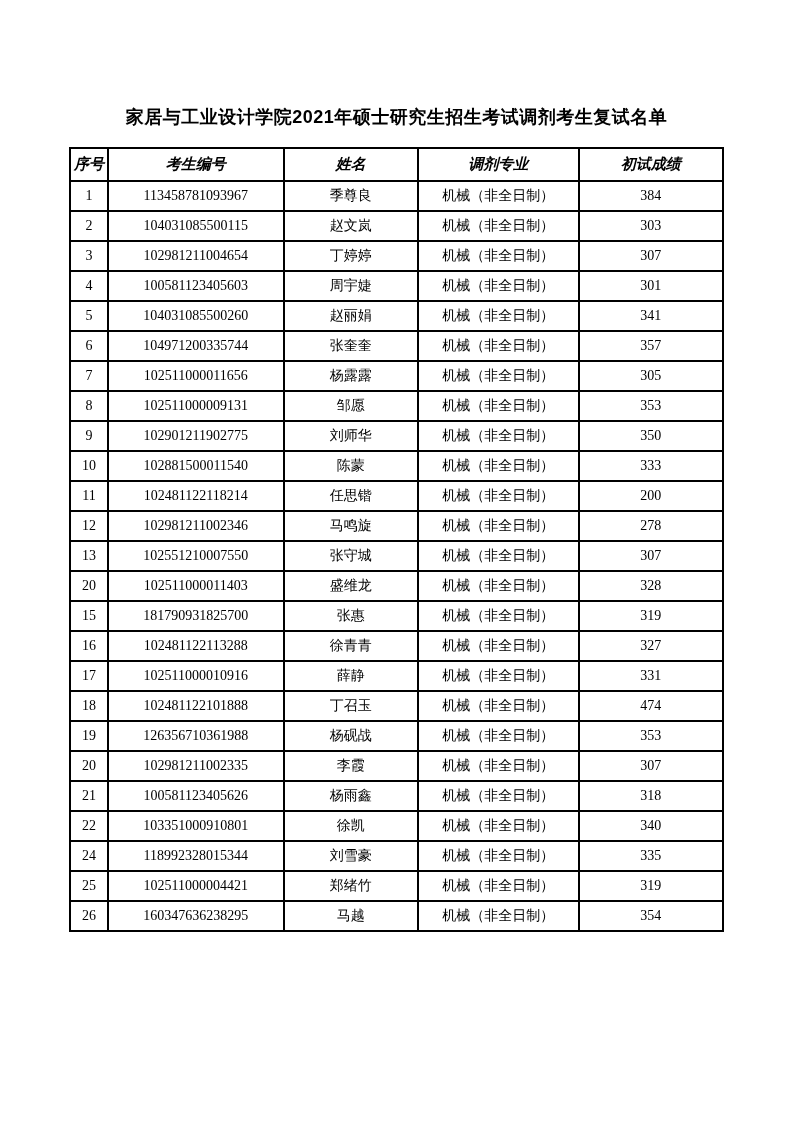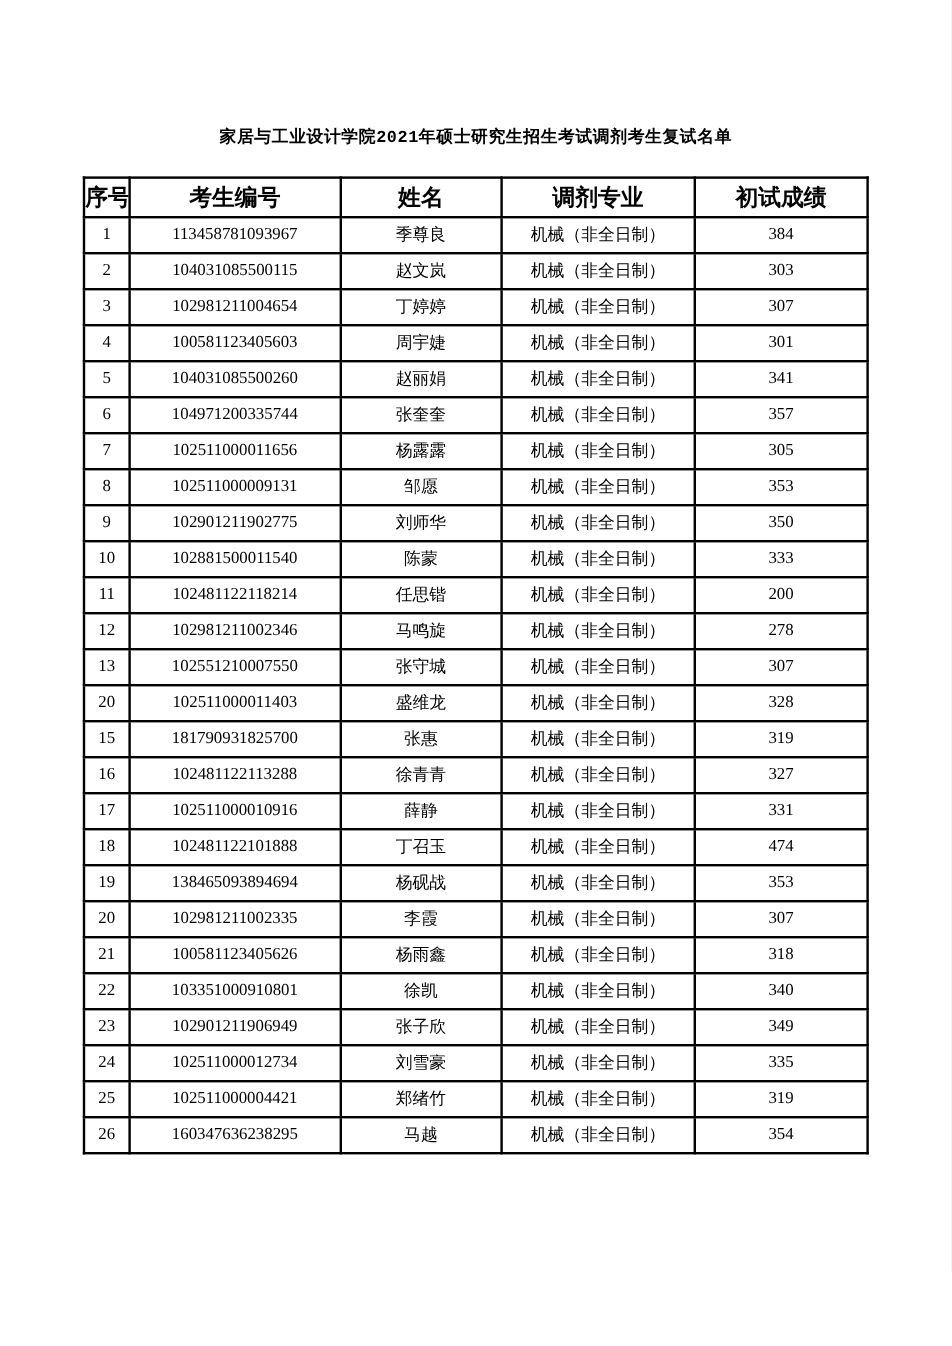--- a/index.html
+++ b/index.html
@@ -16,23 +16,23 @@
     background: #ffffff;
     color: #000000;
     overflow: hidden;
   }
   .doc-title {
     position: absolute;
     top: 105px;
     left: 0;
     width: 100%;
     text-align: center;
-    font-family: Liberation Mono, monospace;
+    font-family: Liberation Sans, sans-serif;
     font-weight: bold;
-    font-size: 14px;
+    font-size: 18px;
     letter-spacing: 0.5px;
   }
   table.roster {
     position: absolute;
     top: 147px;
     left: 69px;
     width: 655px;
     border-collapse: collapse;
     table-layout: fixed;
   }
@@ -42,21 +42,22 @@
     text-align: center;
     vertical-align: middle;
     padding: 0;
     overflow: hidden;
     white-space: nowrap;
   }
   table.roster th {
     height: 31px;
     font-family: "Liberation Sans", "DejaVu Sans", sans-serif;
     font-weight: bold;
-    font-size: 19px;
+    font-size: 15px;
+    font-style: italic;
   }
   table.roster td {
     height: 28px;
     font-size: 14px;
     font-weight: normal;
   }
   col.c-no    { width: 5.8%; }
   col.c-id    { width: 26.9%; }
   col.c-name  { width: 20.6%; }
   col.c-major { width: 24.6%; }
@@ -208,21 +209,21 @@
         </tr>
         <tr>
           <td>18</td>
           <td>102481122101888</td>
           <td>丁召玉</td>
           <td>机械（非全日制）</td>
           <td>474</td>
         </tr>
         <tr>
           <td>19</td>
-          <td>138465093894694</td>
+          <td>126356710361988</td>
           <td>杨砚战</td>
           <td>机械（非全日制）</td>
           <td>353</td>
         </tr>
         <tr>
           <td>20</td>
           <td>102981211002335</td>
           <td>李霞</td>
           <td>机械（非全日制）</td>
           <td>307</td>
@@ -235,29 +236,22 @@
           <td>318</td>
         </tr>
         <tr>
           <td>22</td>
           <td>103351000910801</td>
           <td>徐凯</td>
           <td>机械（非全日制）</td>
           <td>340</td>
         </tr>
         <tr>
-          <td>23</td>
-          <td>102901211906949</td>
-          <td>张子欣</td>
-          <td>机械（非全日制）</td>
-          <td>349</td>
-        </tr>
-        <tr>
           <td>24</td>
-          <td>102511000012734</td>
+          <td>118992328015344</td>
           <td>刘雪豪</td>
           <td>机械（非全日制）</td>
           <td>335</td>
         </tr>
         <tr>
           <td>25</td>
           <td>102511000004421</td>
           <td>郑绪竹</td>
           <td>机械（非全日制）</td>
           <td>319</td>

